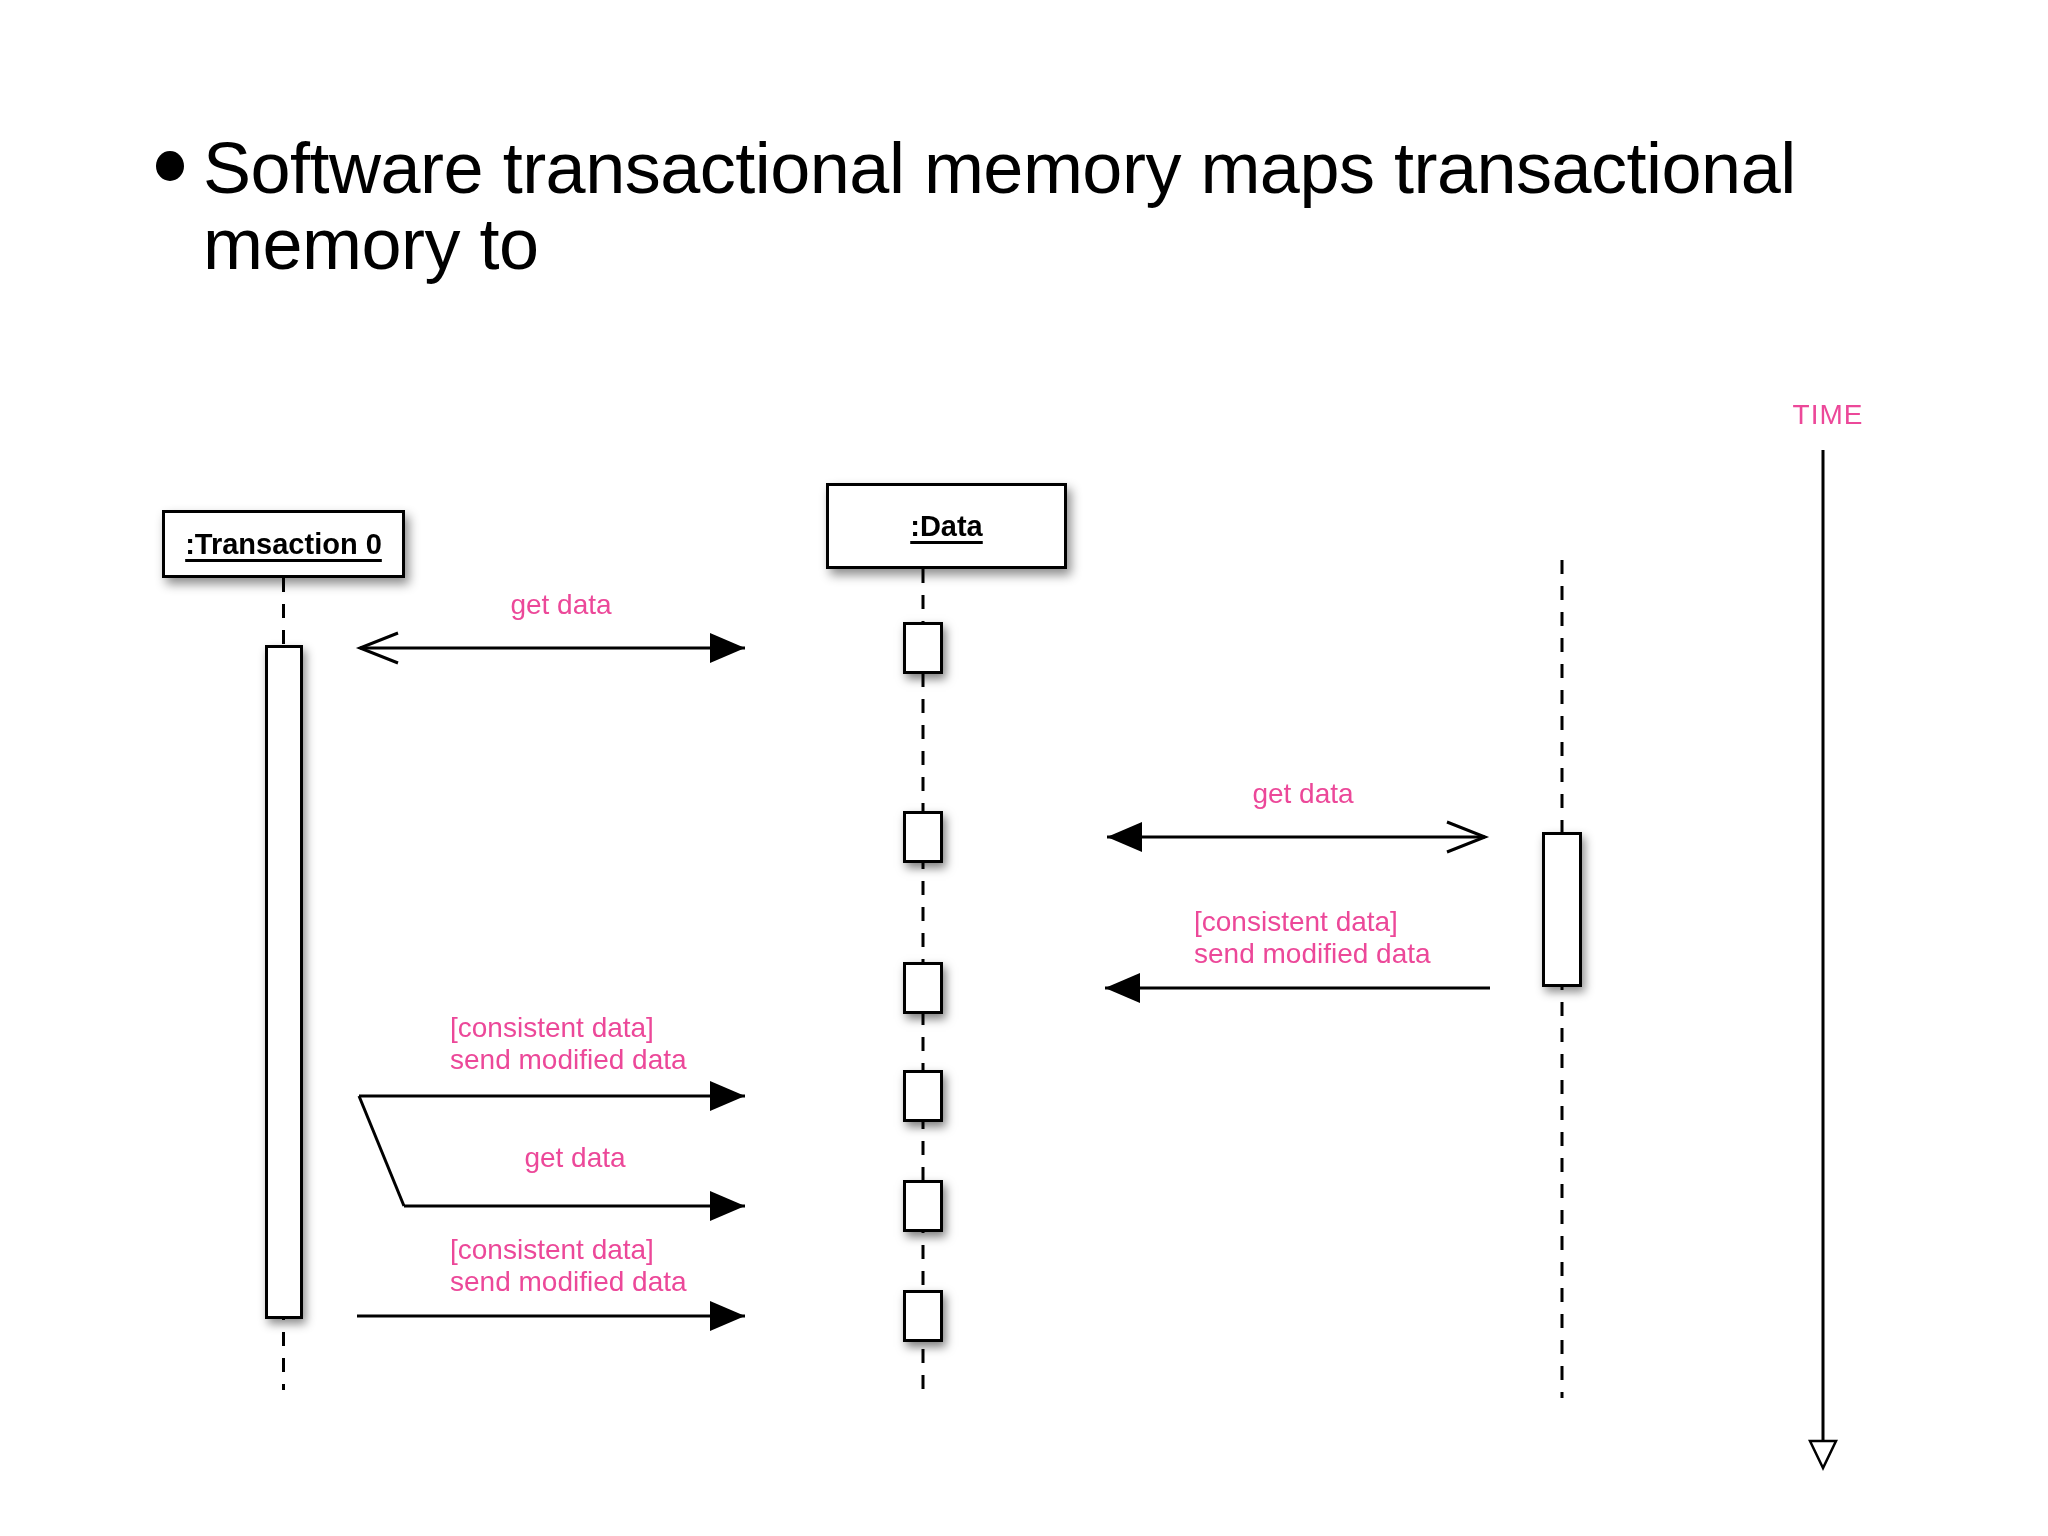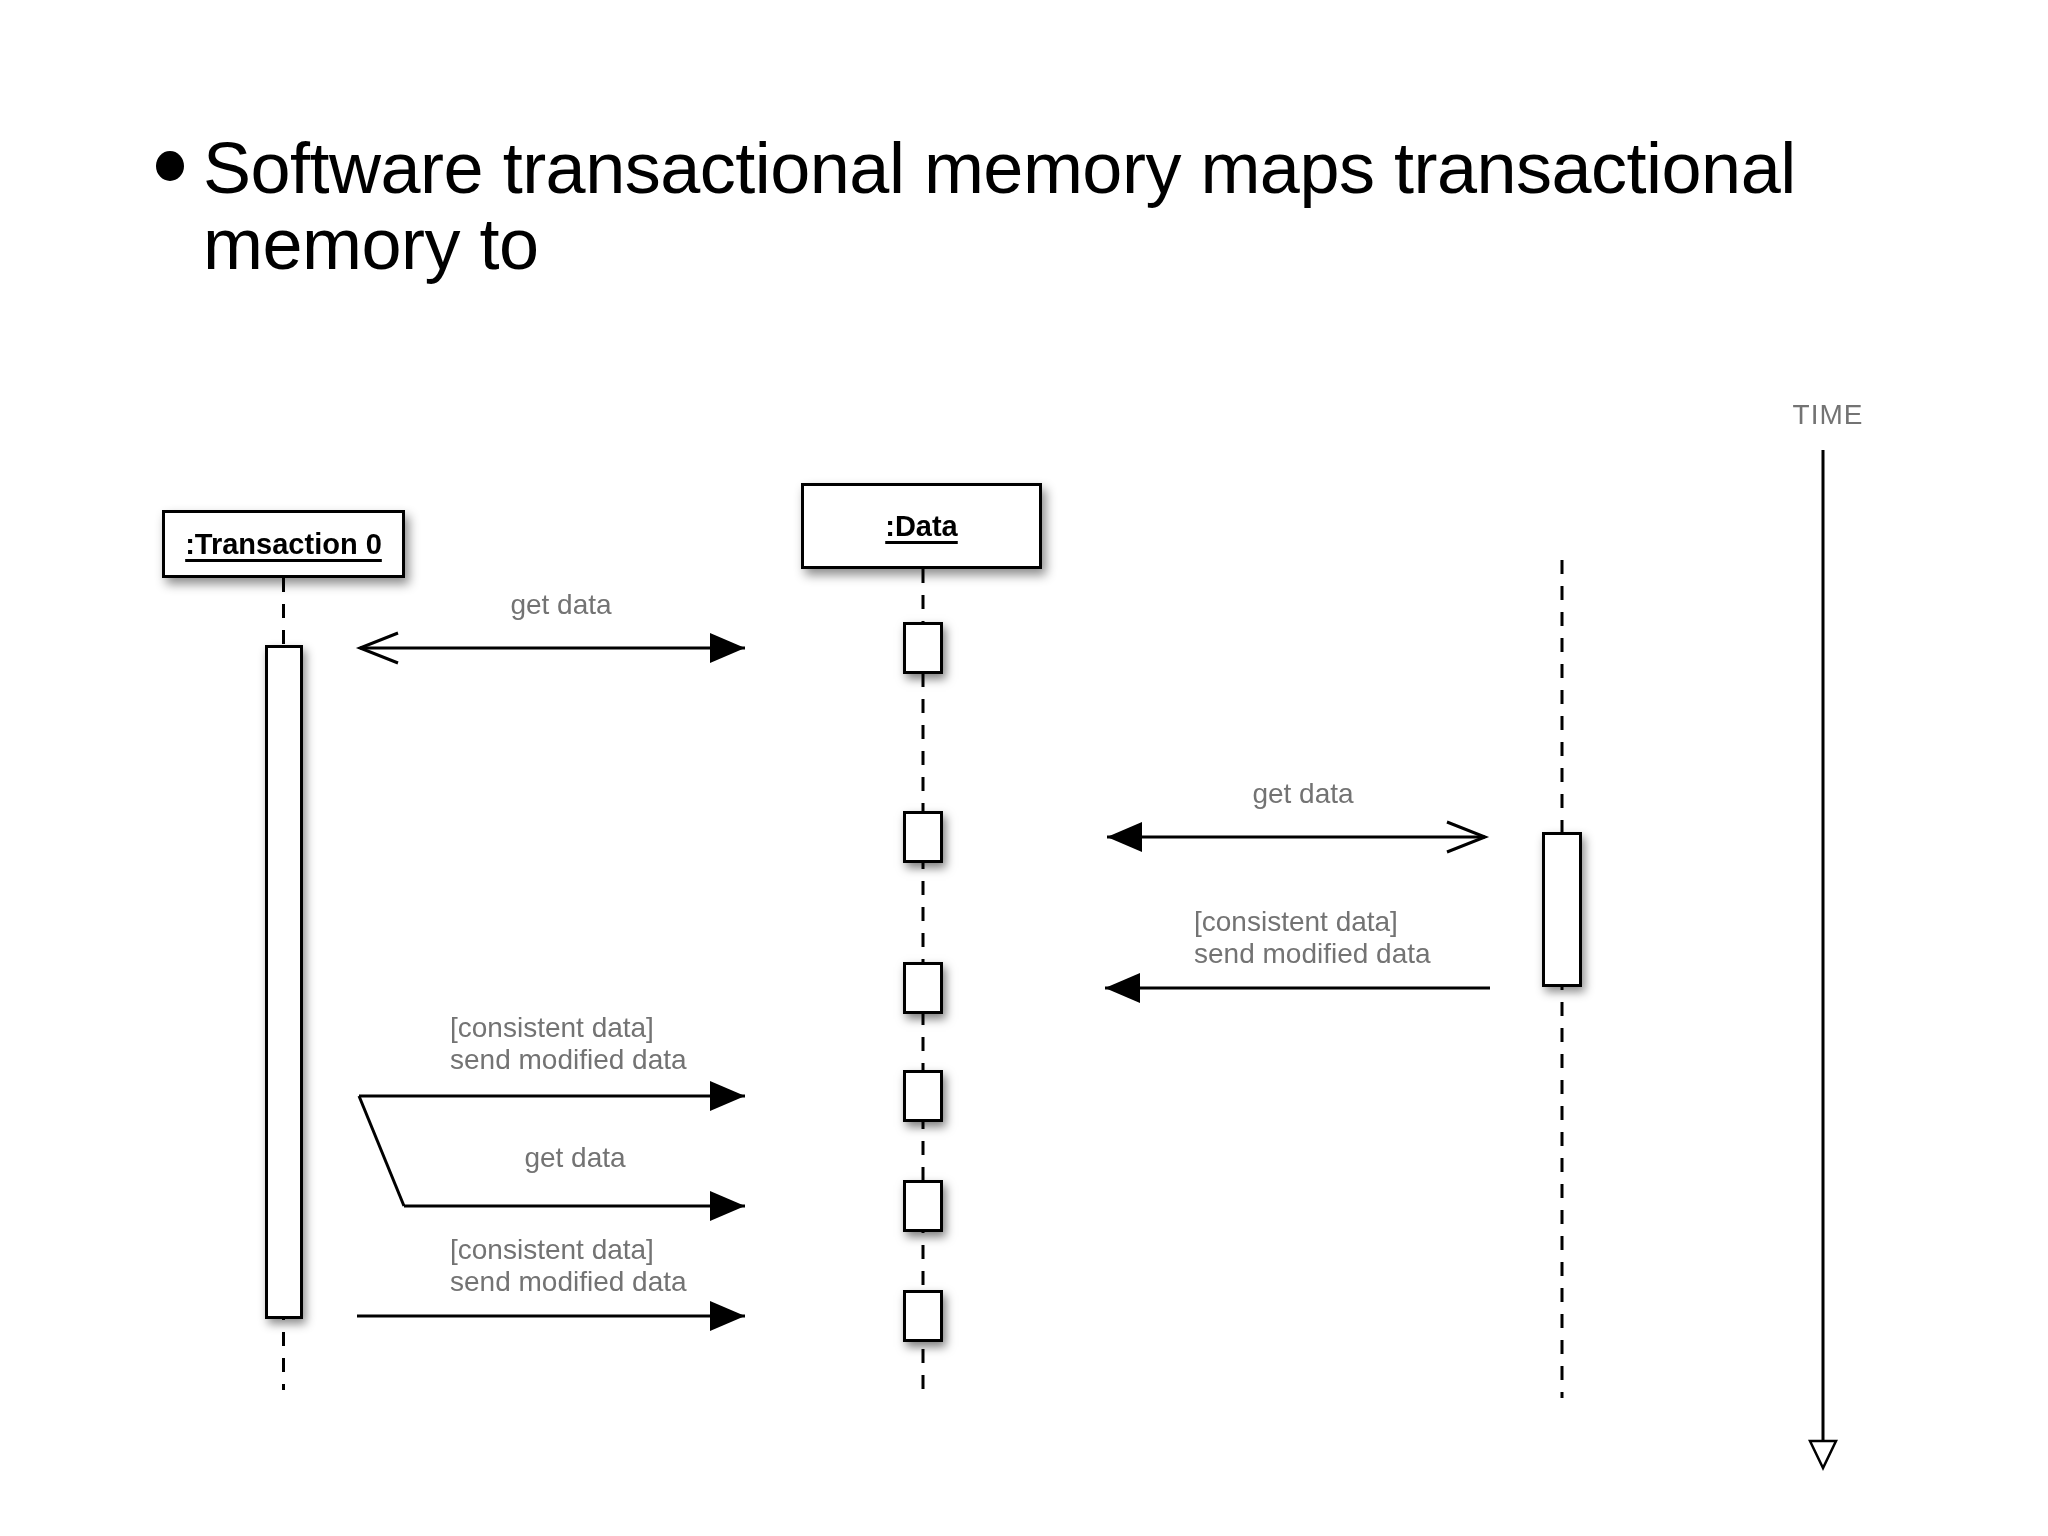--- a/index.html
+++ b/index.html
@@ -61,42 +61,42 @@
     align-items: center;
     justify-content: center;
     font-weight: bold;
     font-size: 29px;
     text-decoration: underline;
     text-decoration-thickness: 2.5px;
     text-underline-offset: 5px;
     letter-spacing: 0px;
   }
   .hdr-t0   { left: 162px;  top: 510px; width: 243px; height: 68px; }
-  .hdr-data { left: 801px;  top: 483px; width: 241px; height: 86px; }
+  .hdr-data { left: 826px;  top: 483px; width: 241px; height: 86px; }
   .hdr-t1   { left: 1440px; top: 492px; width: 243px; height: 68px; }
 
   .act-t0   { left: 265px;  top: 645px; width: 38px;  height: 674px; box-shadow: 3px 5px 9px rgba(0,0,0,0.45); }
   .act-t1   { left: 1542px; top: 832px; width: 40px;  height: 155px; box-shadow: 3px 5px 9px rgba(0,0,0,0.45); }
 
   .databox  { left: 903px; width: 40px; height: 52px; border-width: 3.5px;
               box-shadow: 3px 5px 9px rgba(0,0,0,0.5); }
   .db1 { top: 622px; }
   .db2 { top: 811px; }
   .db3 { top: 962px; }
   .db4 { top: 1070px; }
   .db5 { top: 1180px; }
   .db6 { top: 1290px; }
 
   
   .lbl {
     position: absolute;
     z-index: 3;
     font-size: 28px;
     line-height: 32px;
-    color: #737373;
+    color: #ec4899;
     white-space: nowrap;
   }
   .lbl-c { text-align: center; }
 
   .lbl-msg1 { left: 441px;  top: 589px;  width: 240px; }
   .lbl-msg2 { left: 1183px; top: 778px;  width: 240px; }
   .lbl-msg3 { left: 1194px; top: 906px; }
   .lbl-msg4 { left: 450px;  top: 1012px; }
   .lbl-msg5 { left: 455px;  top: 1142px; width: 240px; }
   .lbl-msg6 { left: 450px;  top: 1234px; }

